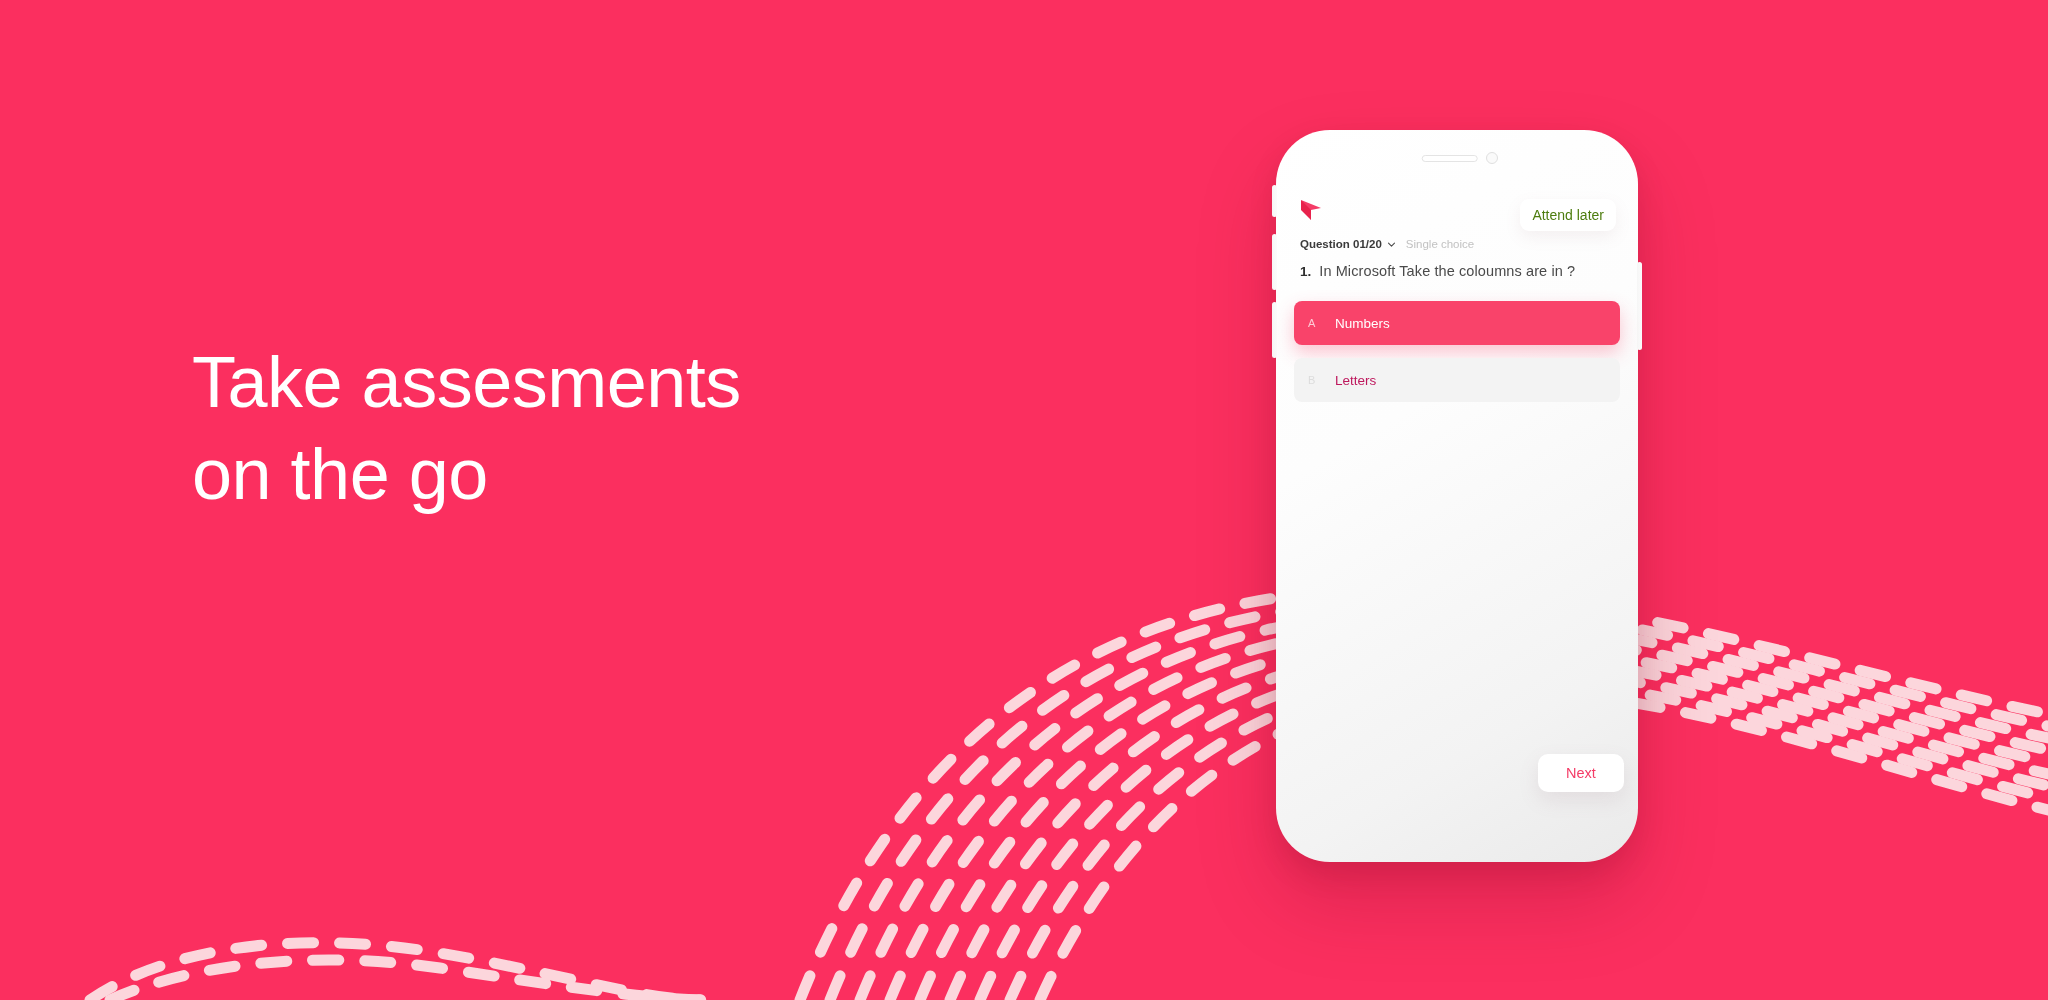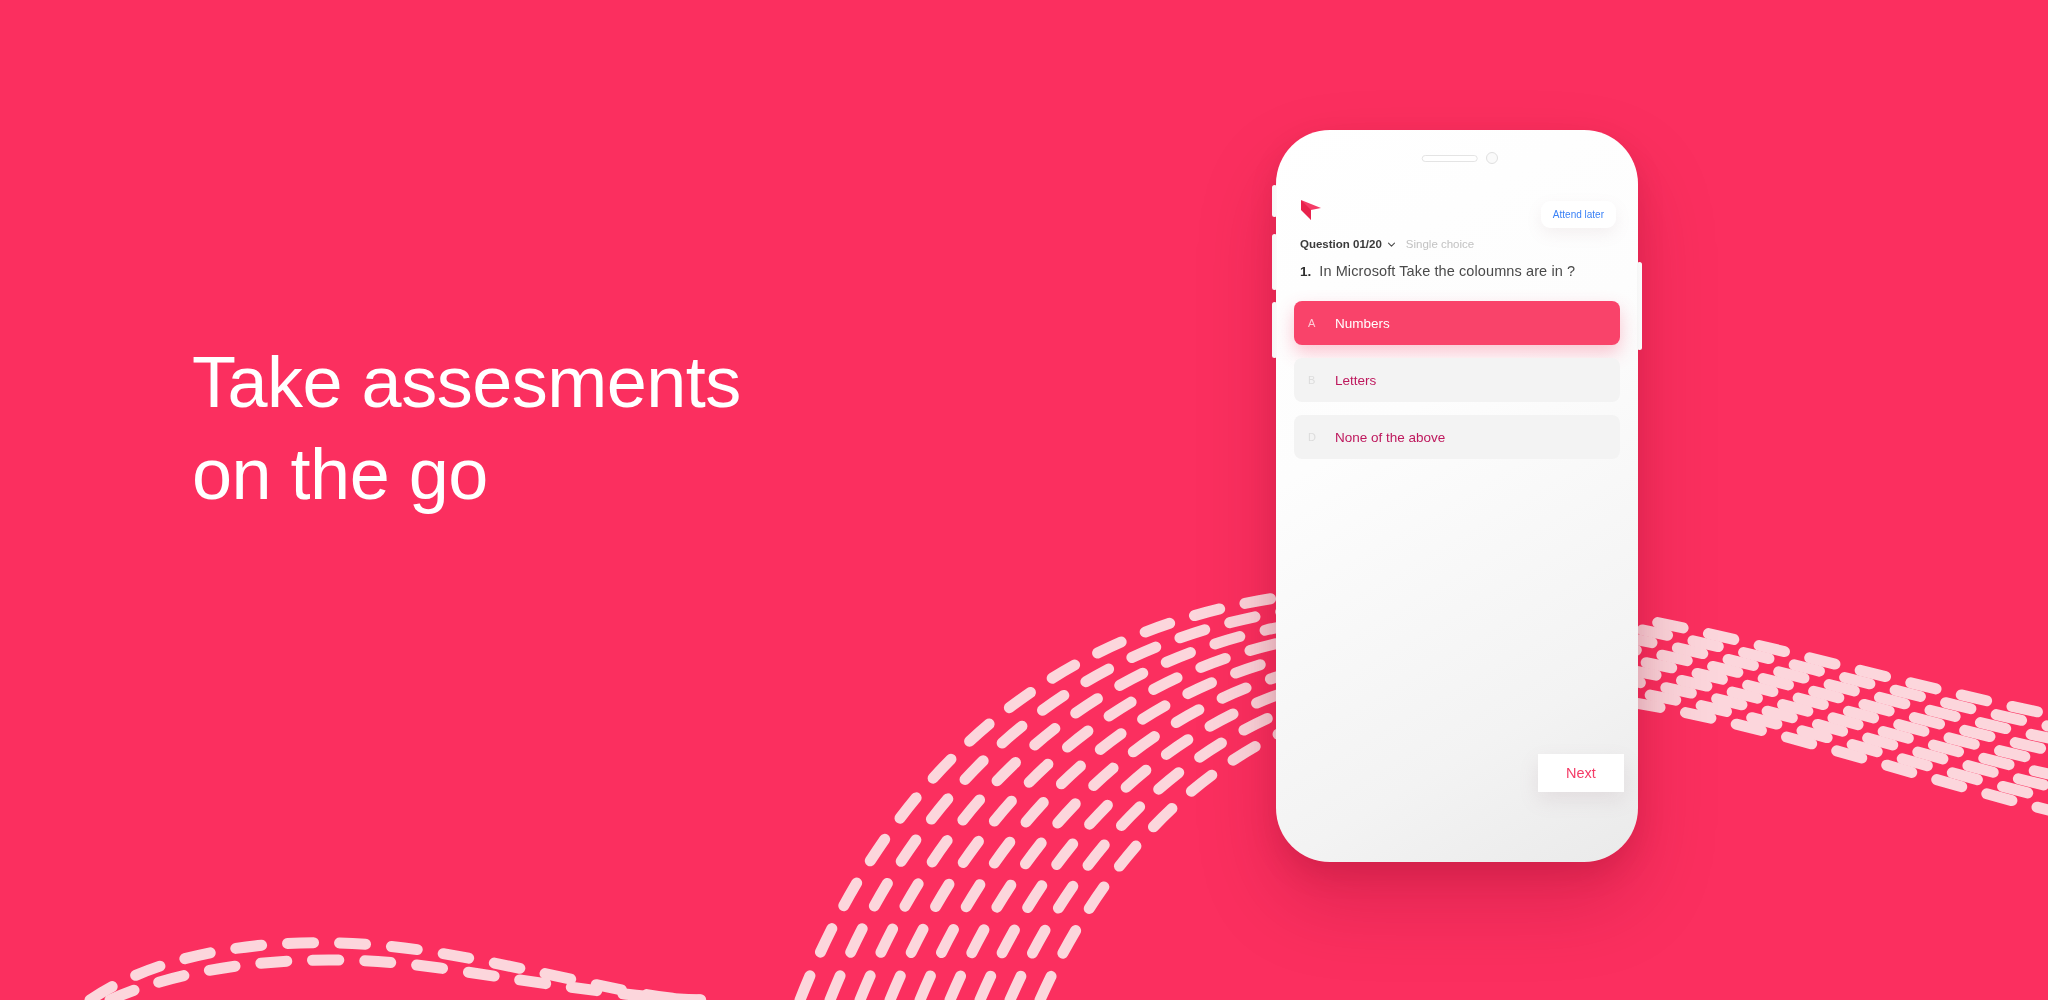--- a/index.html
+++ b/index.html
@@ -99,23 +99,23 @@
     align-items: center;
     justify-content: space-between;
     padding: 0 6px;
     height: 56px;
   }
   .logo-flag { width: 26px; height: 26px; display: block; }
 
   .attend-later {
     border: none;
     background: #ffffff;
-    color: #3b82f6;
+    color: #4d7c0f;
     font-family: inherit;
-    font-size: 10px;
+    font-size: 14px;
     padding: 8px 12px;
     border-radius: 9px;
     box-shadow: 0 6px 16px rgba(160, 120, 130, 0.10);
     cursor: pointer;
     white-space: nowrap;
     margin-top: 9px;
   }
 
   .meta-row {
     display: flex;
@@ -196,21 +196,21 @@
     bottom: 48px;
   }
   .next-btn {
     border: none;
     background: #ffffff;
     color: #F43C67;
     font-family: inherit;
     font-size: 14.5px;
     width: 86px;
     height: 38px;
-    border-radius: 0;
+    border-radius: 10px;
     box-shadow: 0 8px 20px rgba(150, 110, 120, 0.13);
     cursor: pointer;
   }
 </style>
 </head>
 <body>
 
 <div class="stage">
 
   <div class="waves">
@@ -281,24 +281,20 @@
           <span class="opt-letter">A</span>
           <span class="opt-label">Numbers</span>
         </div>
 
         <div class="option">
           <span class="opt-letter">B</span>
           <span class="opt-label">Letters</span>
         </div>
 
 
-        <div class="option">
-          <span class="opt-letter">D</span>
-          <span class="opt-label">None of the above</span>
-        </div>
 
       </div>
 
       <div class="next-wrap">
         <button class="next-btn">Next</button>
       </div>
 
     </div>
   </div>
 

